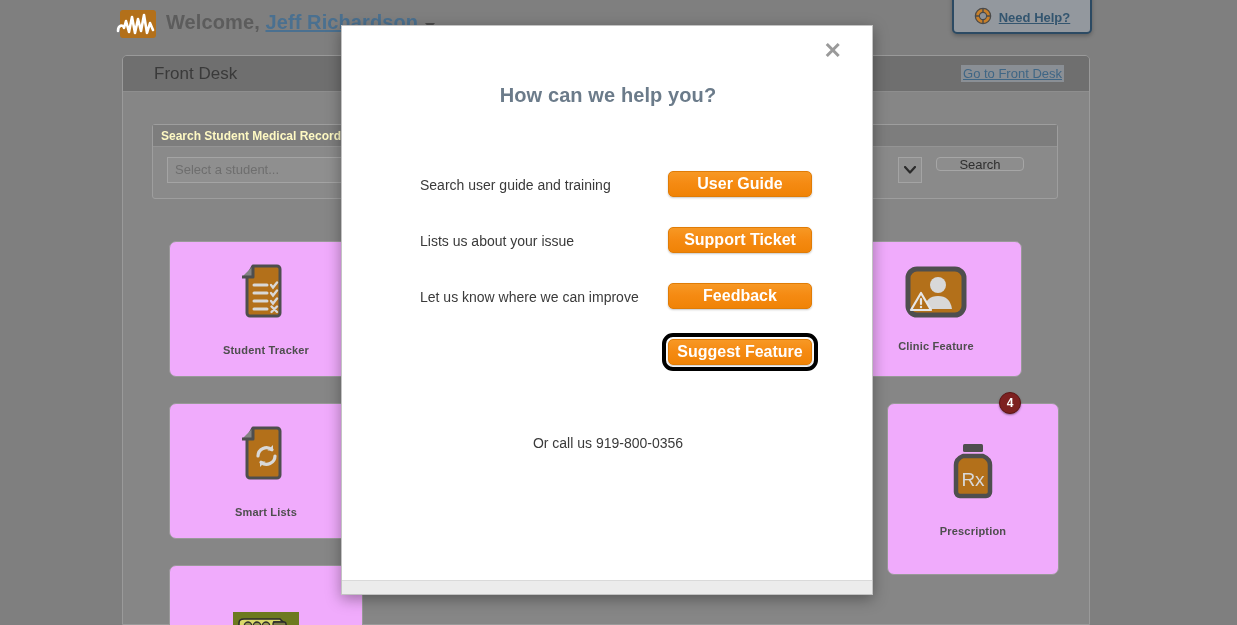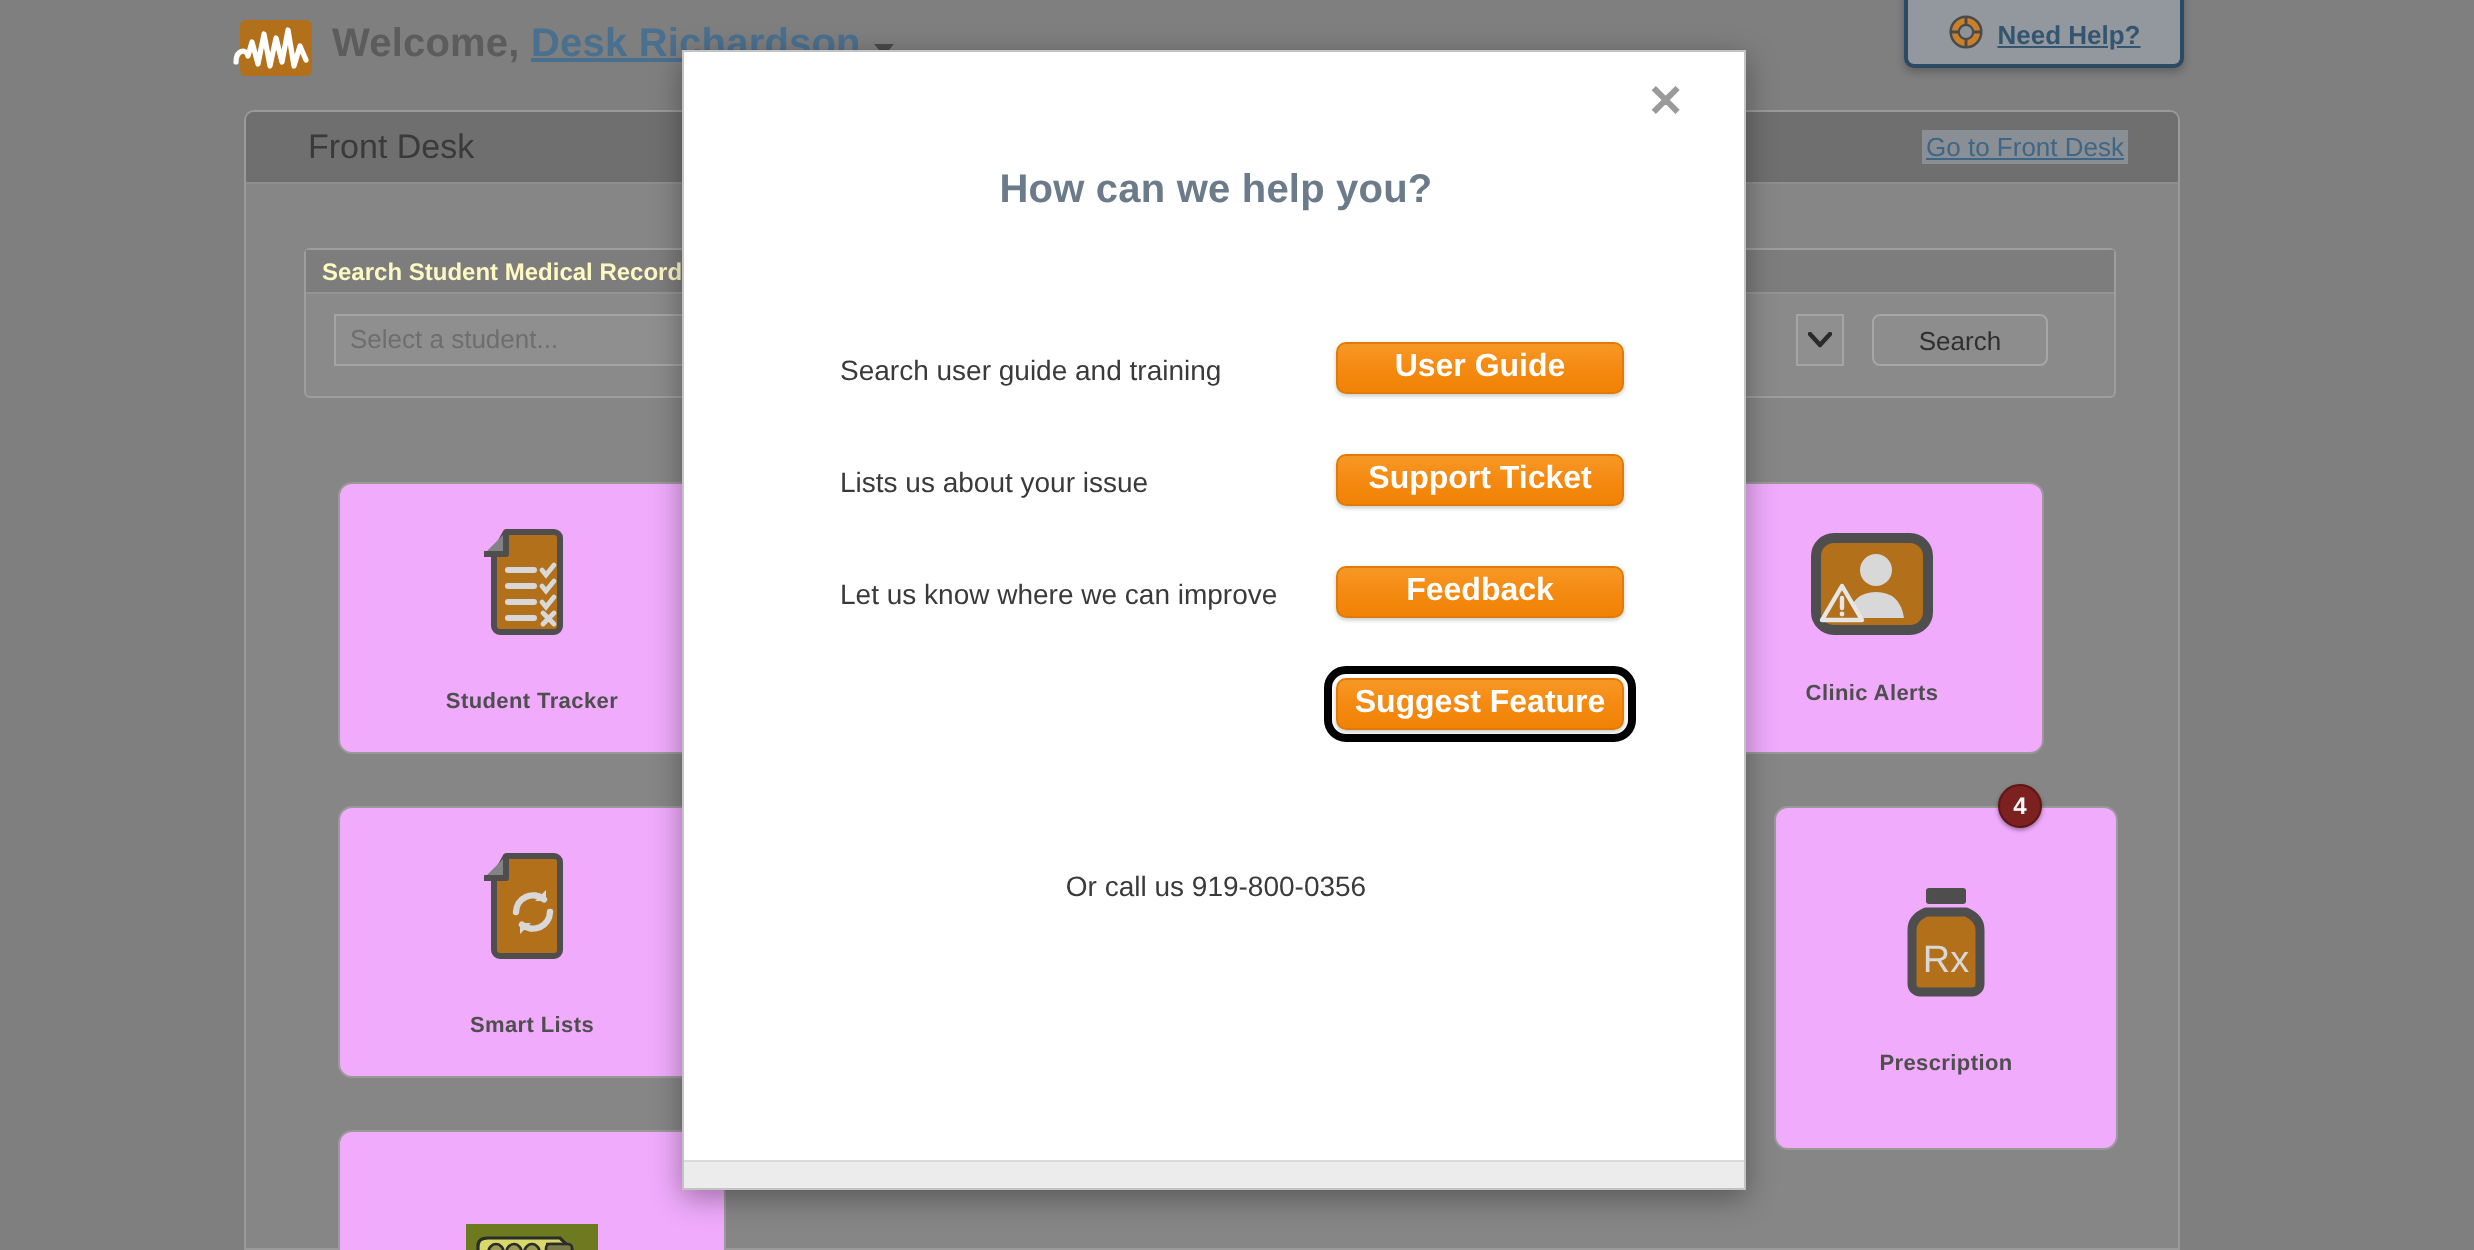--- a/index.html
+++ b/index.html
@@ -114,21 +114,21 @@
   }
   .dd-arrow {
     position: absolute; left: 745px; top: 32px;
     width: 24px; height: 26px;
     background: #8f8f8f; border: 1px solid #a4a4a4;
     display: flex; align-items: center; justify-content: center;
   }
   .dd-arrow svg { display: block; }
   .btn-search {
     position: absolute; left: 783px; top: 32px;
-    width: 88px; height: 26px;
+    width: 88px; height: 14px;
     background: #8d8d8d;
     border: 1px solid #a6a6a6; border-radius: 4px;
     font-size: 13px; color: #2f2f2f;
     display: flex; align-items: center; justify-content: center;
   }
 
   
   .tile {
     position: absolute;
     background: #f0abfc;
@@ -225,21 +225,21 @@
   <div class="page-dim">
 
     <div class="topbar">
       <div class="logo">
         <svg width="48" height="26" viewBox="0 0 48 26" aria-hidden="true">
           <path d="M4 19 C4 13, 9 12, 10 16 L12 9 L15 20 L18 5 L21 21 L24 7 L27 19 L30 3 L33 21 L36 11 L39 18" fill="none" stroke="#ffffff" stroke-width="2.6" stroke-linejoin="round" stroke-linecap="round"></path>
         </svg>
       </div>
       <div class="welcome">
         <span>Welcome,</span>
-        <span class="uname">Desk Richardson</span><span class="caret-down"></span>
+        <span class="uname">Jeff Richardson</span><span class="caret-down"></span>
       </div>
 
       <div class="need-help">
         <span class="lifebuoy">
           <svg width="18" height="18" viewBox="0 0 20 20">
             <circle cx="10" cy="10" r="8.5" fill="#c8802a" stroke="#4a4a4a" stroke-width="1.4"></circle>
             <circle cx="10" cy="10" r="4" fill="#8e9399" stroke="#4a4a4a" stroke-width="1.2"></circle>
             <path d="M10 1.5 L10 6 M10 14 L10 18.5 M1.5 10 L6 10 M14 10 L18.5 10" stroke="#4a4a4a" stroke-width="1.6"></path>
           </svg>
         </span>
@@ -327,21 +327,21 @@
         <span>
           <svg width="62" height="52" viewBox="0 0 62 52">
             <rect x="3" y="3" width="56" height="46" rx="9" fill="#b3701a" stroke="#4e4e4e" stroke-width="5"></rect>
             <circle cx="33" cy="19" r="8" fill="#d8d8d8"></circle>
             <path d="M19 43 q2 -13 14 -13 q12 0 14 13 z" fill="#d8d8d8"></path>
             <path d="M16 27 L26 44 H6 Z" fill="#b3701a" stroke="#e6e6e6" stroke-width="2.2" stroke-linejoin="round"></path>
             <path d="M16 33 v5" stroke="#e6e6e6" stroke-width="2.2" stroke-linecap="round"></path>
             <circle cx="16" cy="41" r="1.2" fill="#e6e6e6"></circle>
           </svg>
         </span>
-        <span class="tile-label">Clinic Alerts</span>
+        <span class="tile-label">Clinic Feature</span>
       </div>
 
       <div class="tile tile-r2">
         <span>
           <svg width="54" height="62" viewBox="0 0 54 62">
             <rect x="17" y="3" width="20" height="8" rx="1.5" fill="#4e4e4e"></rect>
             <path d="M10 24 q0 -6 7 -9 h20 q7 3 7 9 v27 a4 4 0 0 1 -4 4 h-26 a4 4 0 0 1 -4 -4 z" fill="#b3701a" stroke="#4e4e4e" stroke-width="4.5" stroke-linejoin="round"></path>
             <text x="27" y="45" font-size="19" fill="#d8d8d8" text-anchor="middle" font-family="'Liberation Sans',sans-serif">Rx</text>
           </svg>
         </span>

